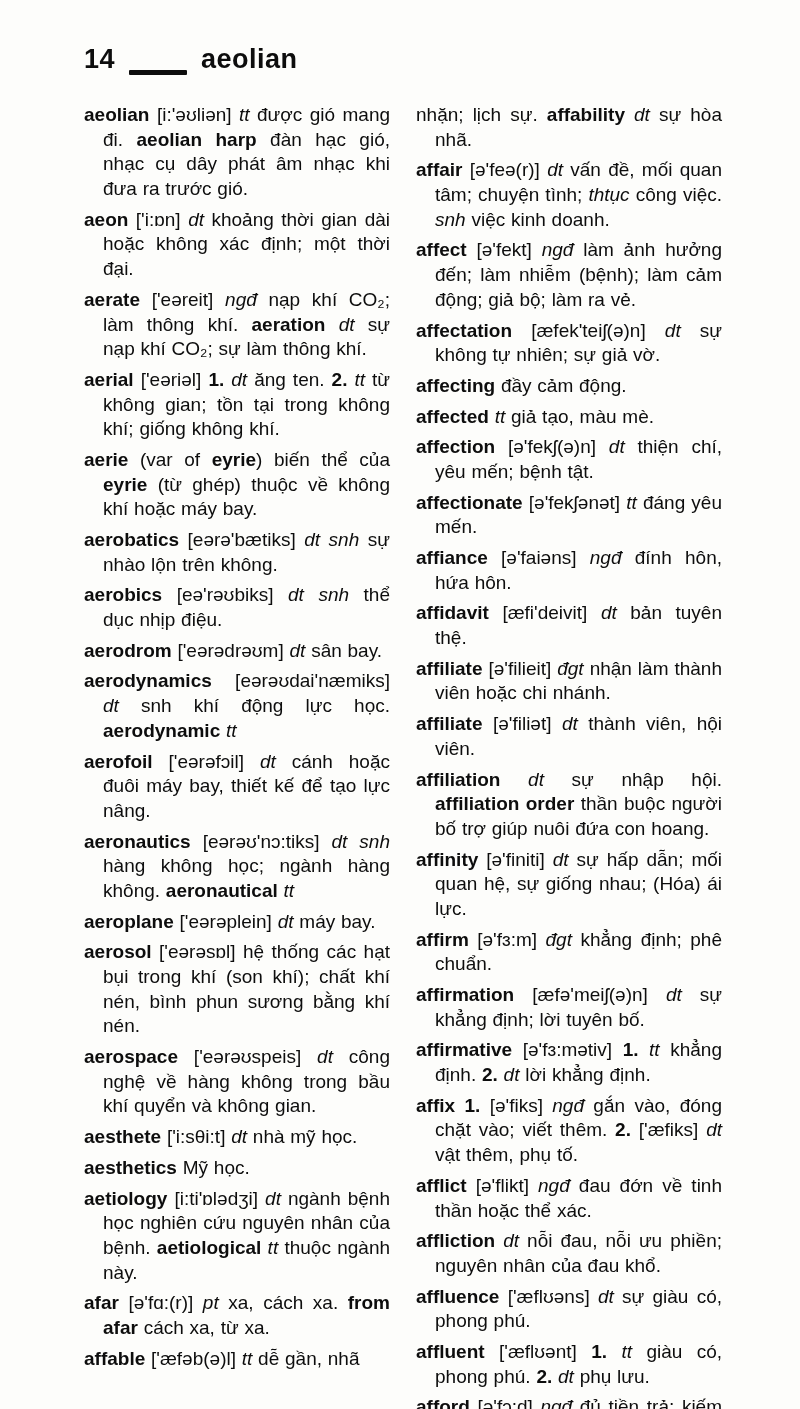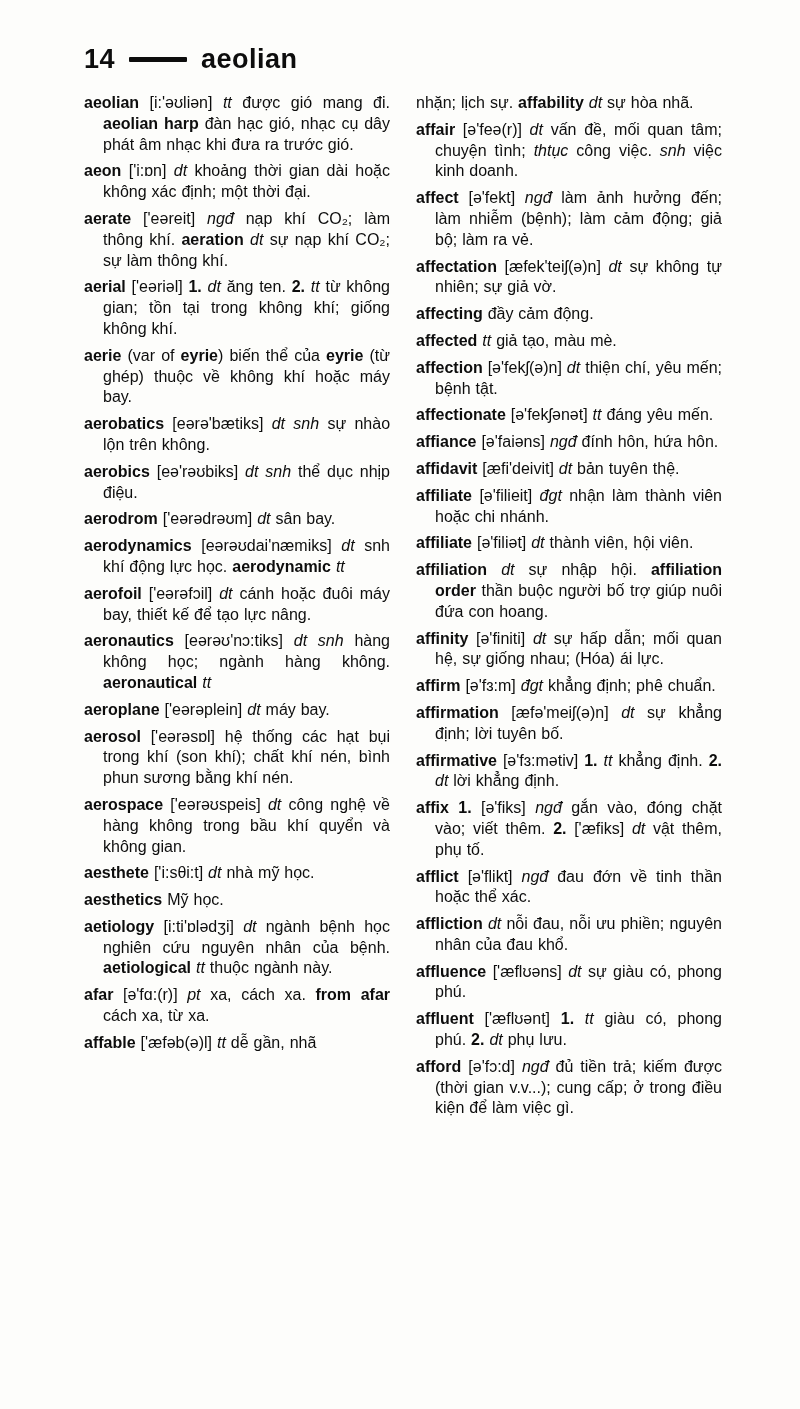--- a/index.html
+++ b/index.html
@@ -14,43 +14,43 @@
     margin: 0 auto;
     background: #fdfdfb;
     color: #0d0d0d;
     font-family: "Liberation Sans", "DejaVu Sans", sans-serif;
     box-sizing: border-box;
     padding: 44px 72px 0 84px;
     overflow: hidden;
   }
   .header {
     display: flex;
-    align-items: center;
+    align-items: flex-end;
     gap: 14px;
     font-size: 27px;
     font-weight: bold;
     letter-spacing: 0.5px;
-    margin-bottom: 18px;
+    margin-bottom: 28px;
   }
   .header-rule {
     display: inline-block;
     width: 58px;
     height: 5px;
     background: #0d0d0d;
     border-radius: 1px;
   }
   .columns {
     display: flex;
     gap: 26px;
   }
   .col {
     width: 306px;
   }
   .entry {
-    font-size: 16px;
+    font-size: 19px;
     line-height: 1.3;
     text-align: justify;
     padding-left: 19px;
     text-indent: -19px;
     margin-bottom: 6px;
     word-spacing: 0.5px;
   }
   .seg-b { font-weight: bold; }
   .seg-i { font-style: italic; }
   .seg-r { font-weight: normal; }

